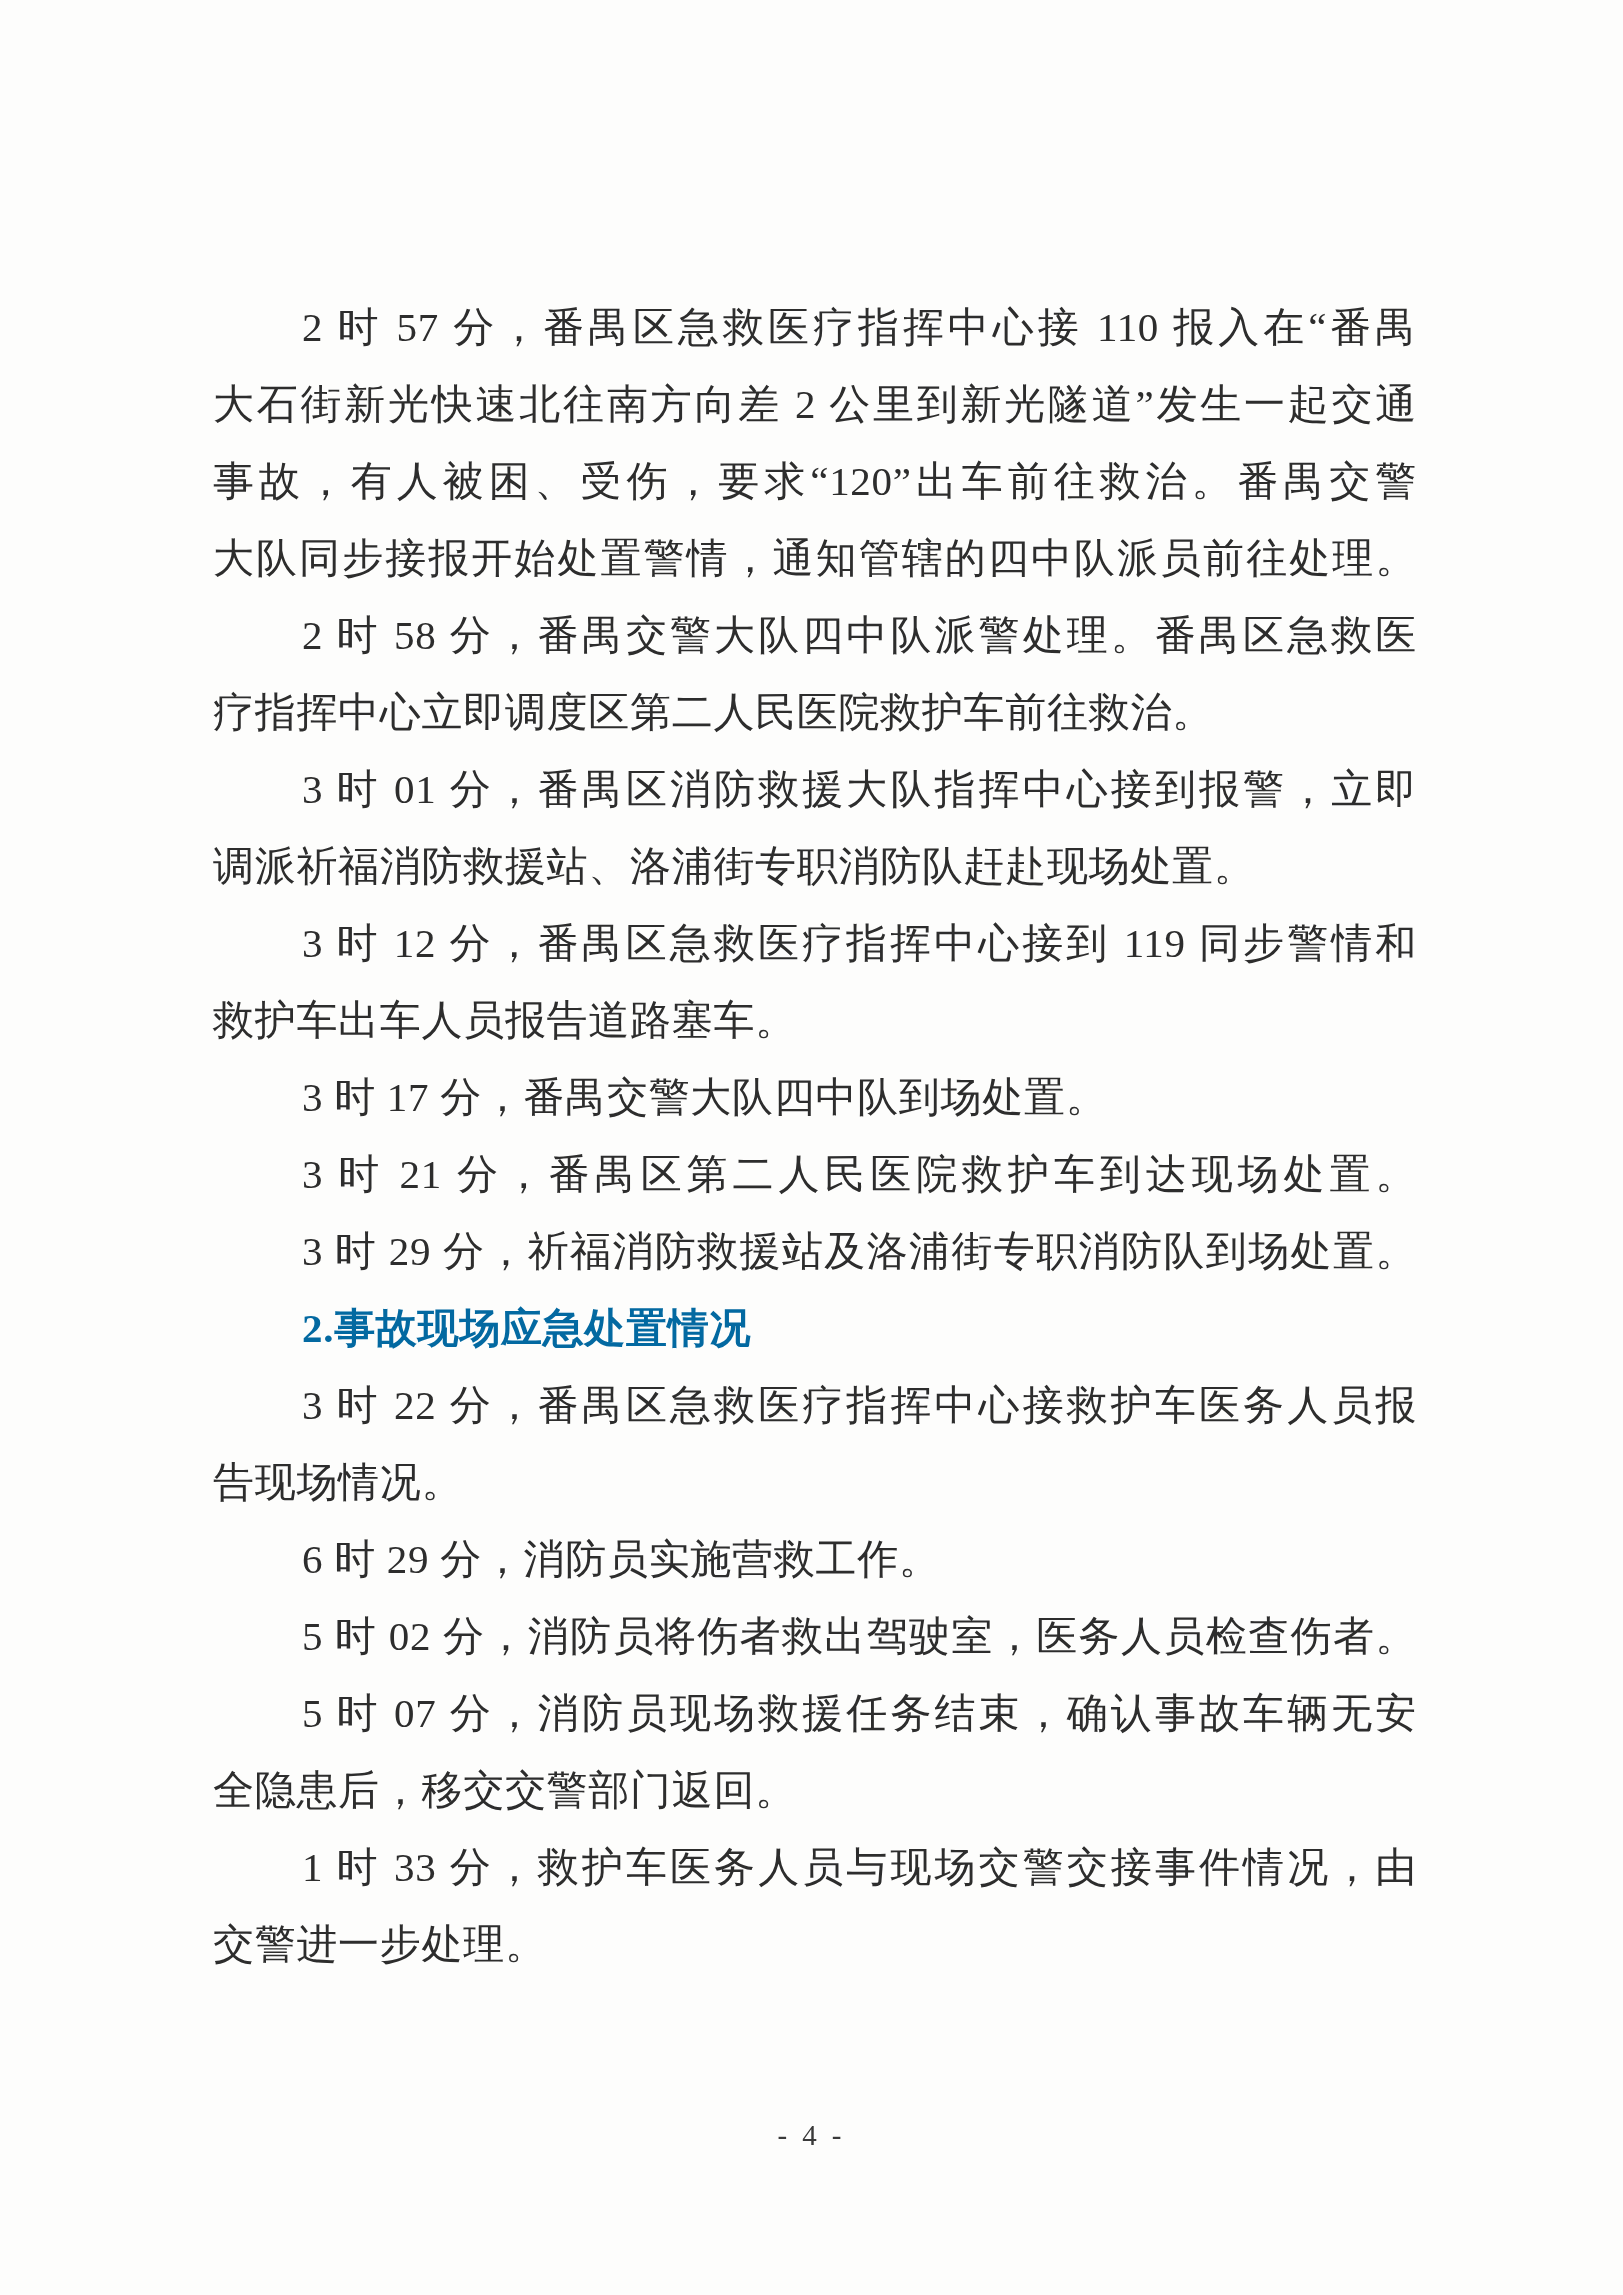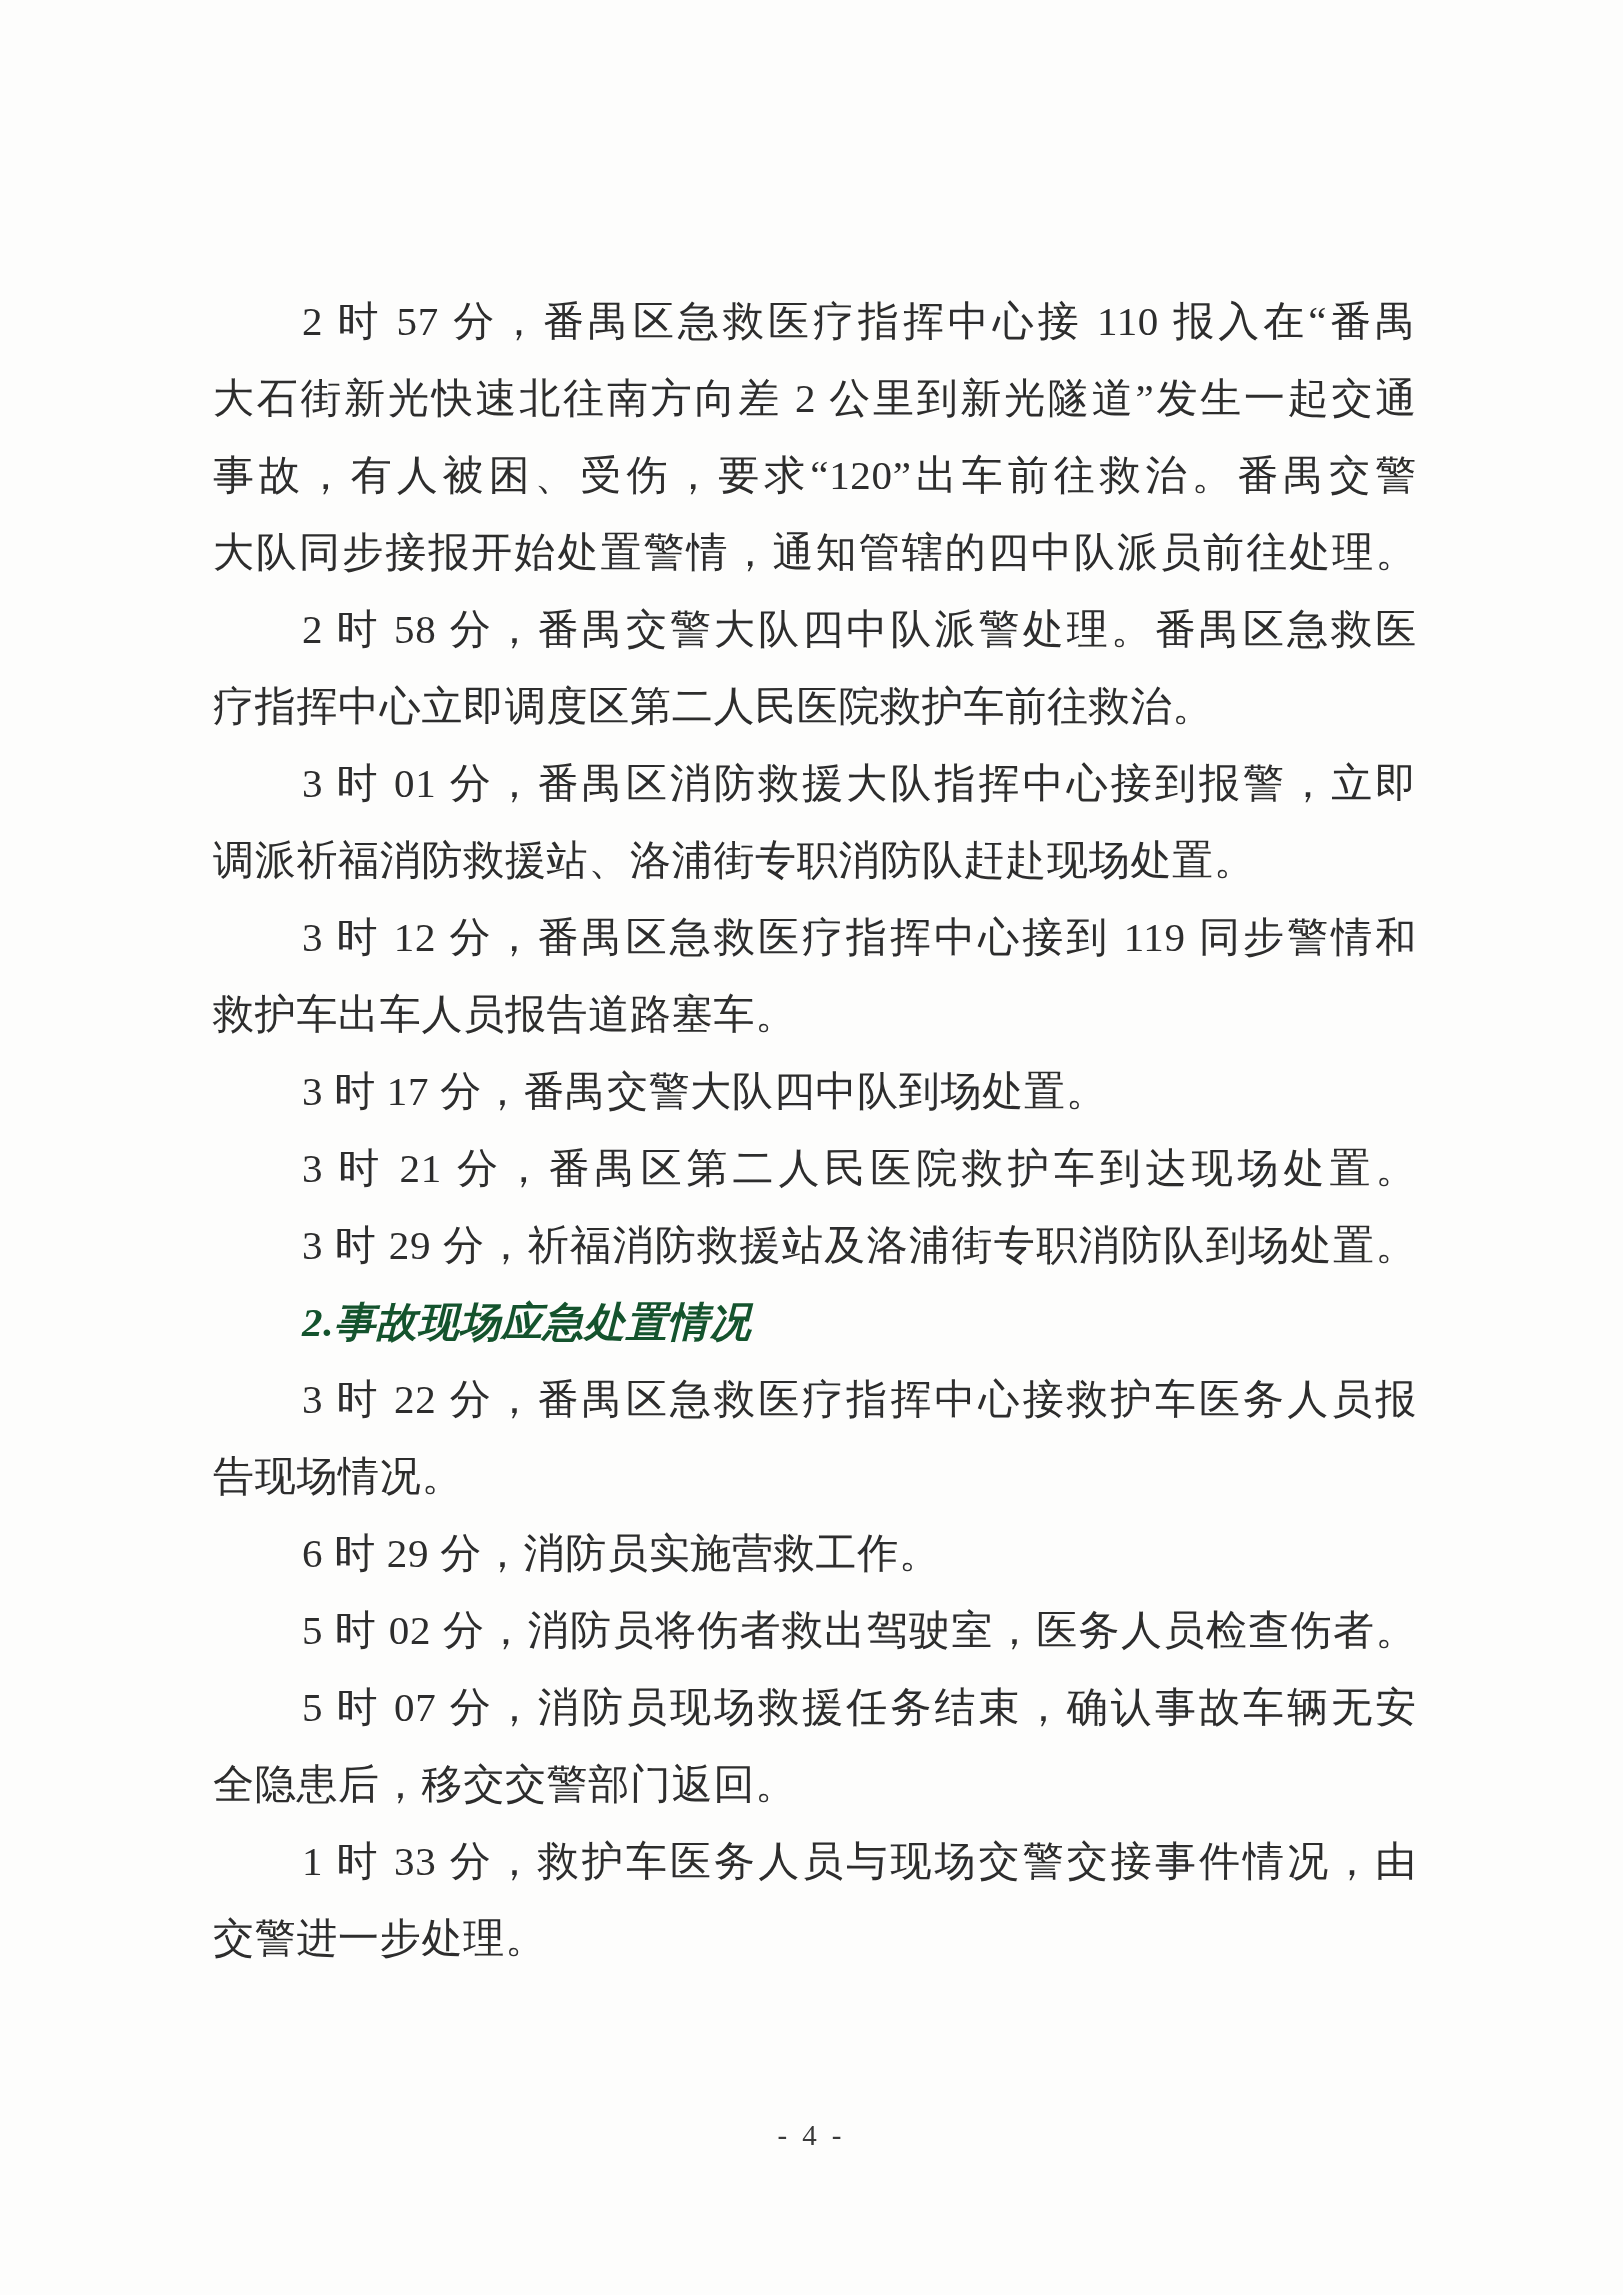--- a/index.html
+++ b/index.html
@@ -15,21 +15,21 @@
   .sheet {
     position: relative;
     width: 1623px;
     height: 2295px;
     background: #fdfdfc;
     overflow: hidden;
   }
   .text-block {
     position: absolute;
     left: 213px;
-    top: 283px;
+    top: 289px;
     width: 1204px;
   }
   .line {
     font-size: 41px;
     line-height: 77px;
     height: 77px;
     color: #2d2d2d;
     text-align: justify;
     text-align-last: left;
     white-space: normal;
@@ -37,22 +37,21 @@
     letter-spacing: 0.7px;
   }
   .line.fill {
     text-align-last: justify;
   }
   .line.indent {
     text-indent: 89px;
   }
   .line.heading {
     font-weight: 700;
-    color: #14532d;
-    font-style: italic;
+    color: #0369a1;
   }
   .footer {
     position: absolute;
     left: 0;
     top: 2119px;
     width: 1623px;
     text-align: center;
     font-size: 29px;
     color: #3a3a3a;
     letter-spacing: 3.9px;

